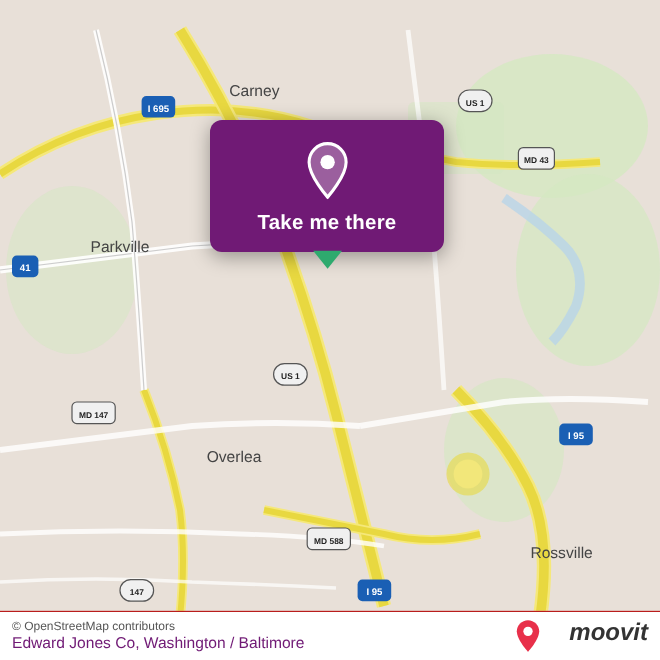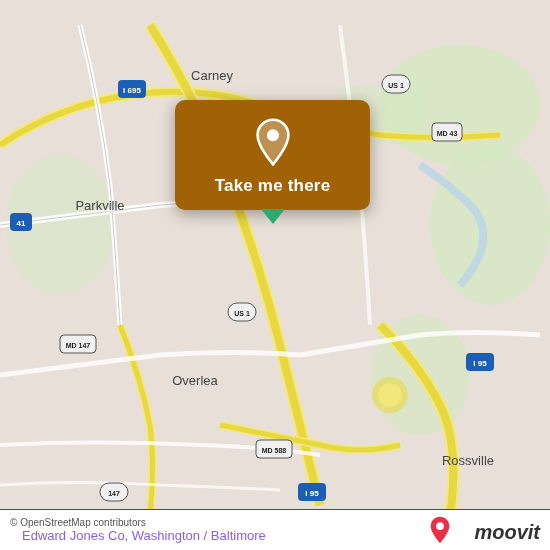--- a/index.html
+++ b/index.html
@@ -26,21 +26,21 @@
       top: 0; left: 0;
       width: 100%; height: 100%;
     }
 
     
     #popup-card {
       position: absolute;
       top: 100px;
       left: 175px;
       width: 195px;
-      background-color: #a16207;
+      background-color: #701a75;
       border-radius: 10px;
       display: flex;
       flex-direction: column;
       align-items: center;
       padding: 18px 16px 14px;
       box-shadow: 0 4px 16px rgba(0,0,0,0.35);
       cursor: pointer;
     }
 
     #popup-card::after {
@@ -93,28 +93,27 @@
       flex-direction: column;
     }
 
     #osm-credit {
       font-size: 10px;
       color: #555;
     }
 
     #location-name {
       font-size: 13px;
-      color: #8b5cf6;
+      color: #701a75;
       font-weight: 500;
-      margin-left: 12px;
     }
 
     #moovit-logo {
       display: flex;
-      align-items: flex-end;
+      align-items: flex-start;
       gap: 20px;
     }
 
     #moovit-icon {
       width: 28px;
       height: 28px;
     }
 
     #moovit-text {
       font-size: 20px;

